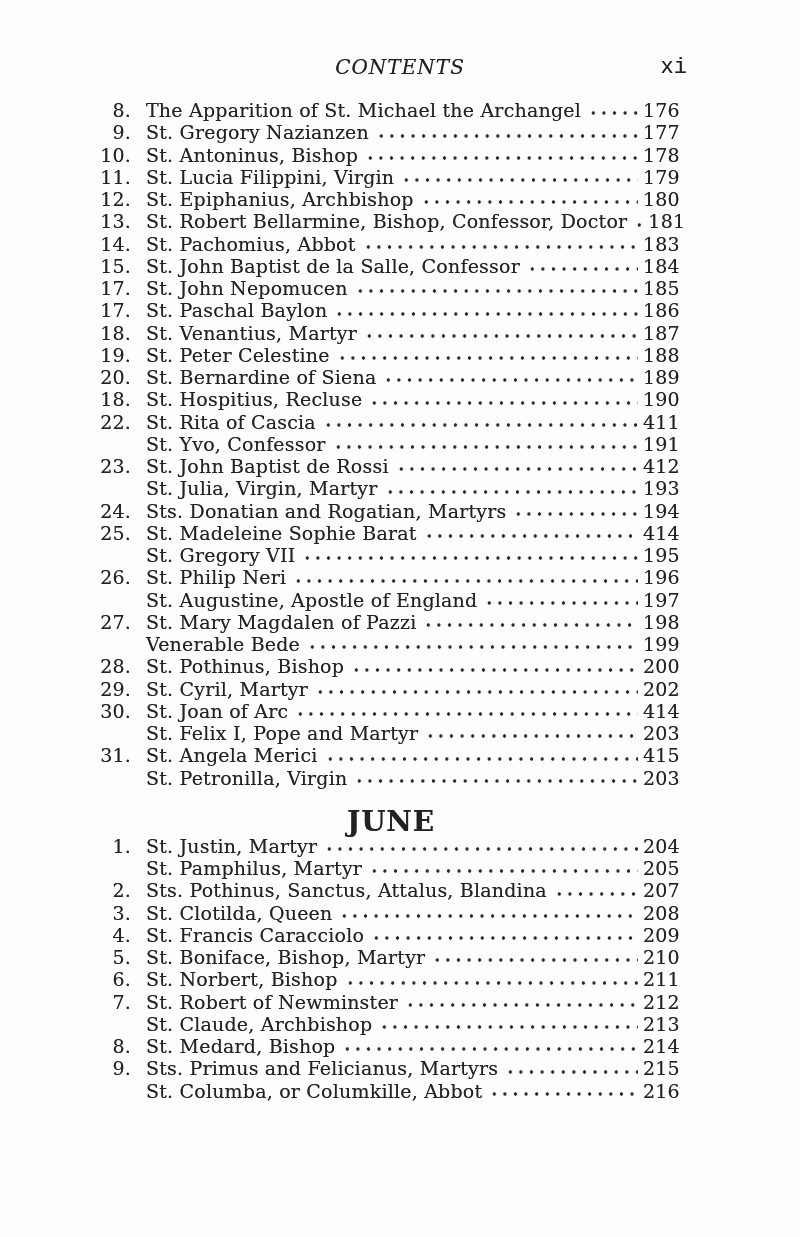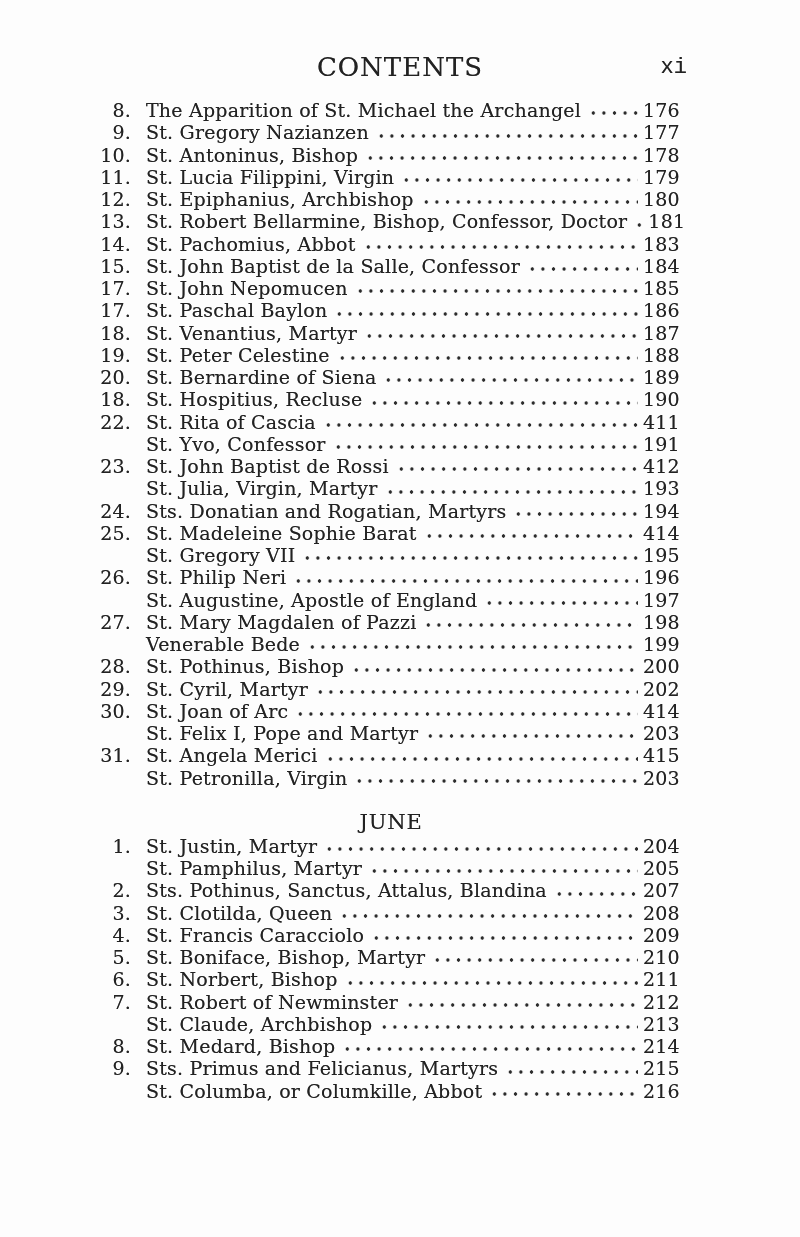--- a/index.html
+++ b/index.html
@@ -18,21 +18,22 @@
   }
   .scan-text {
     text-shadow: 0 0 0.6px rgba(40,40,40,0.55);
   }
   .header-title {
     position: absolute;
     top: 52px;
     left: 0;
     right: 0;
     text-align: center;
-    font-size: 26px;
+    font-style: italic;
+    font-size: 20px;
     line-height: 30px;
     letter-spacing: 1px;
   }
   .folio {
     position: absolute;
     top: 56px;
     right: 113px;
     font-size: 22px;
     line-height: 24px;
     font-family: Liberation Mono, monospace;
@@ -75,22 +76,23 @@
   .entry-page {
     flex: 0 0 42px;
     width: 42px;
     text-align: left;
   }
   .section-heading {
     height: 26px;
     line-height: 26px;
     margin-top: 20px;
     text-align: center;
-    font-size: 21px;
+    font-size: 28px;
     letter-spacing: 0.8px;
+    font-weight: bold;
   }
 </style>
 </head>
 <body>
 
 <div class="page">
   <div class="header-title scan-text">CONTENTS</div>
   <div class="folio scan-text">xi</div>
   <div class="toc">
       <div class="toc-row scan-text">

